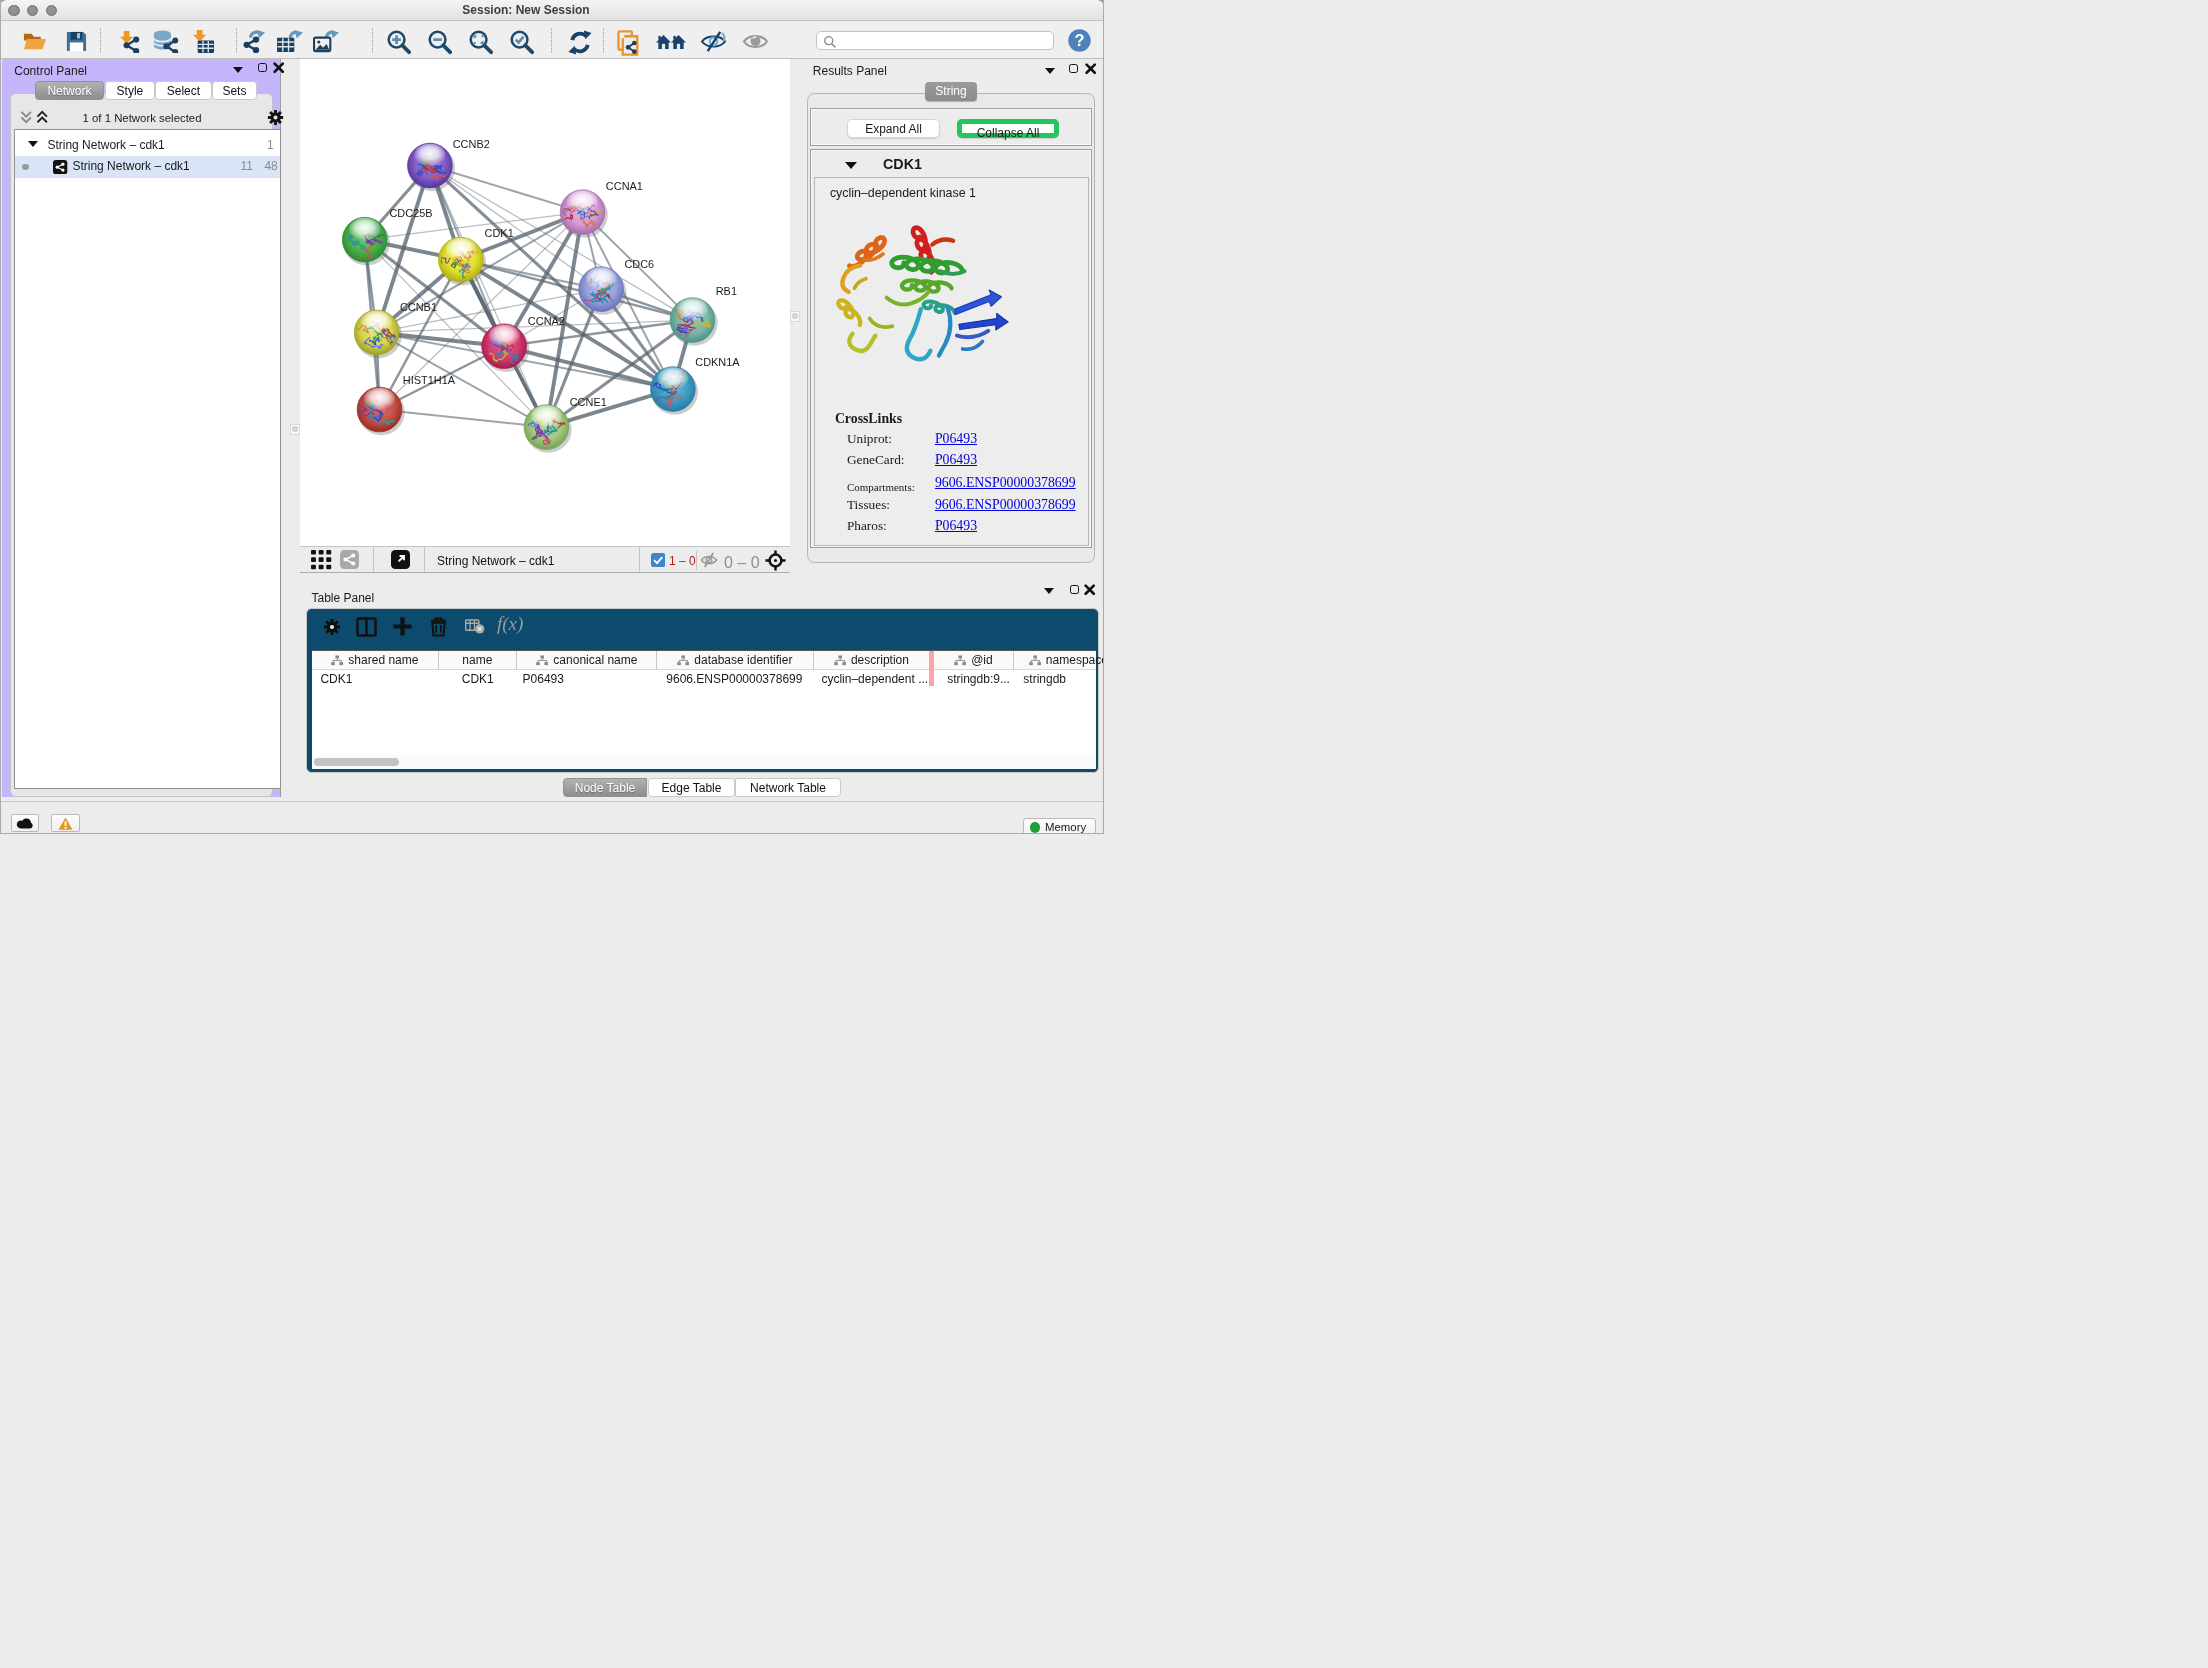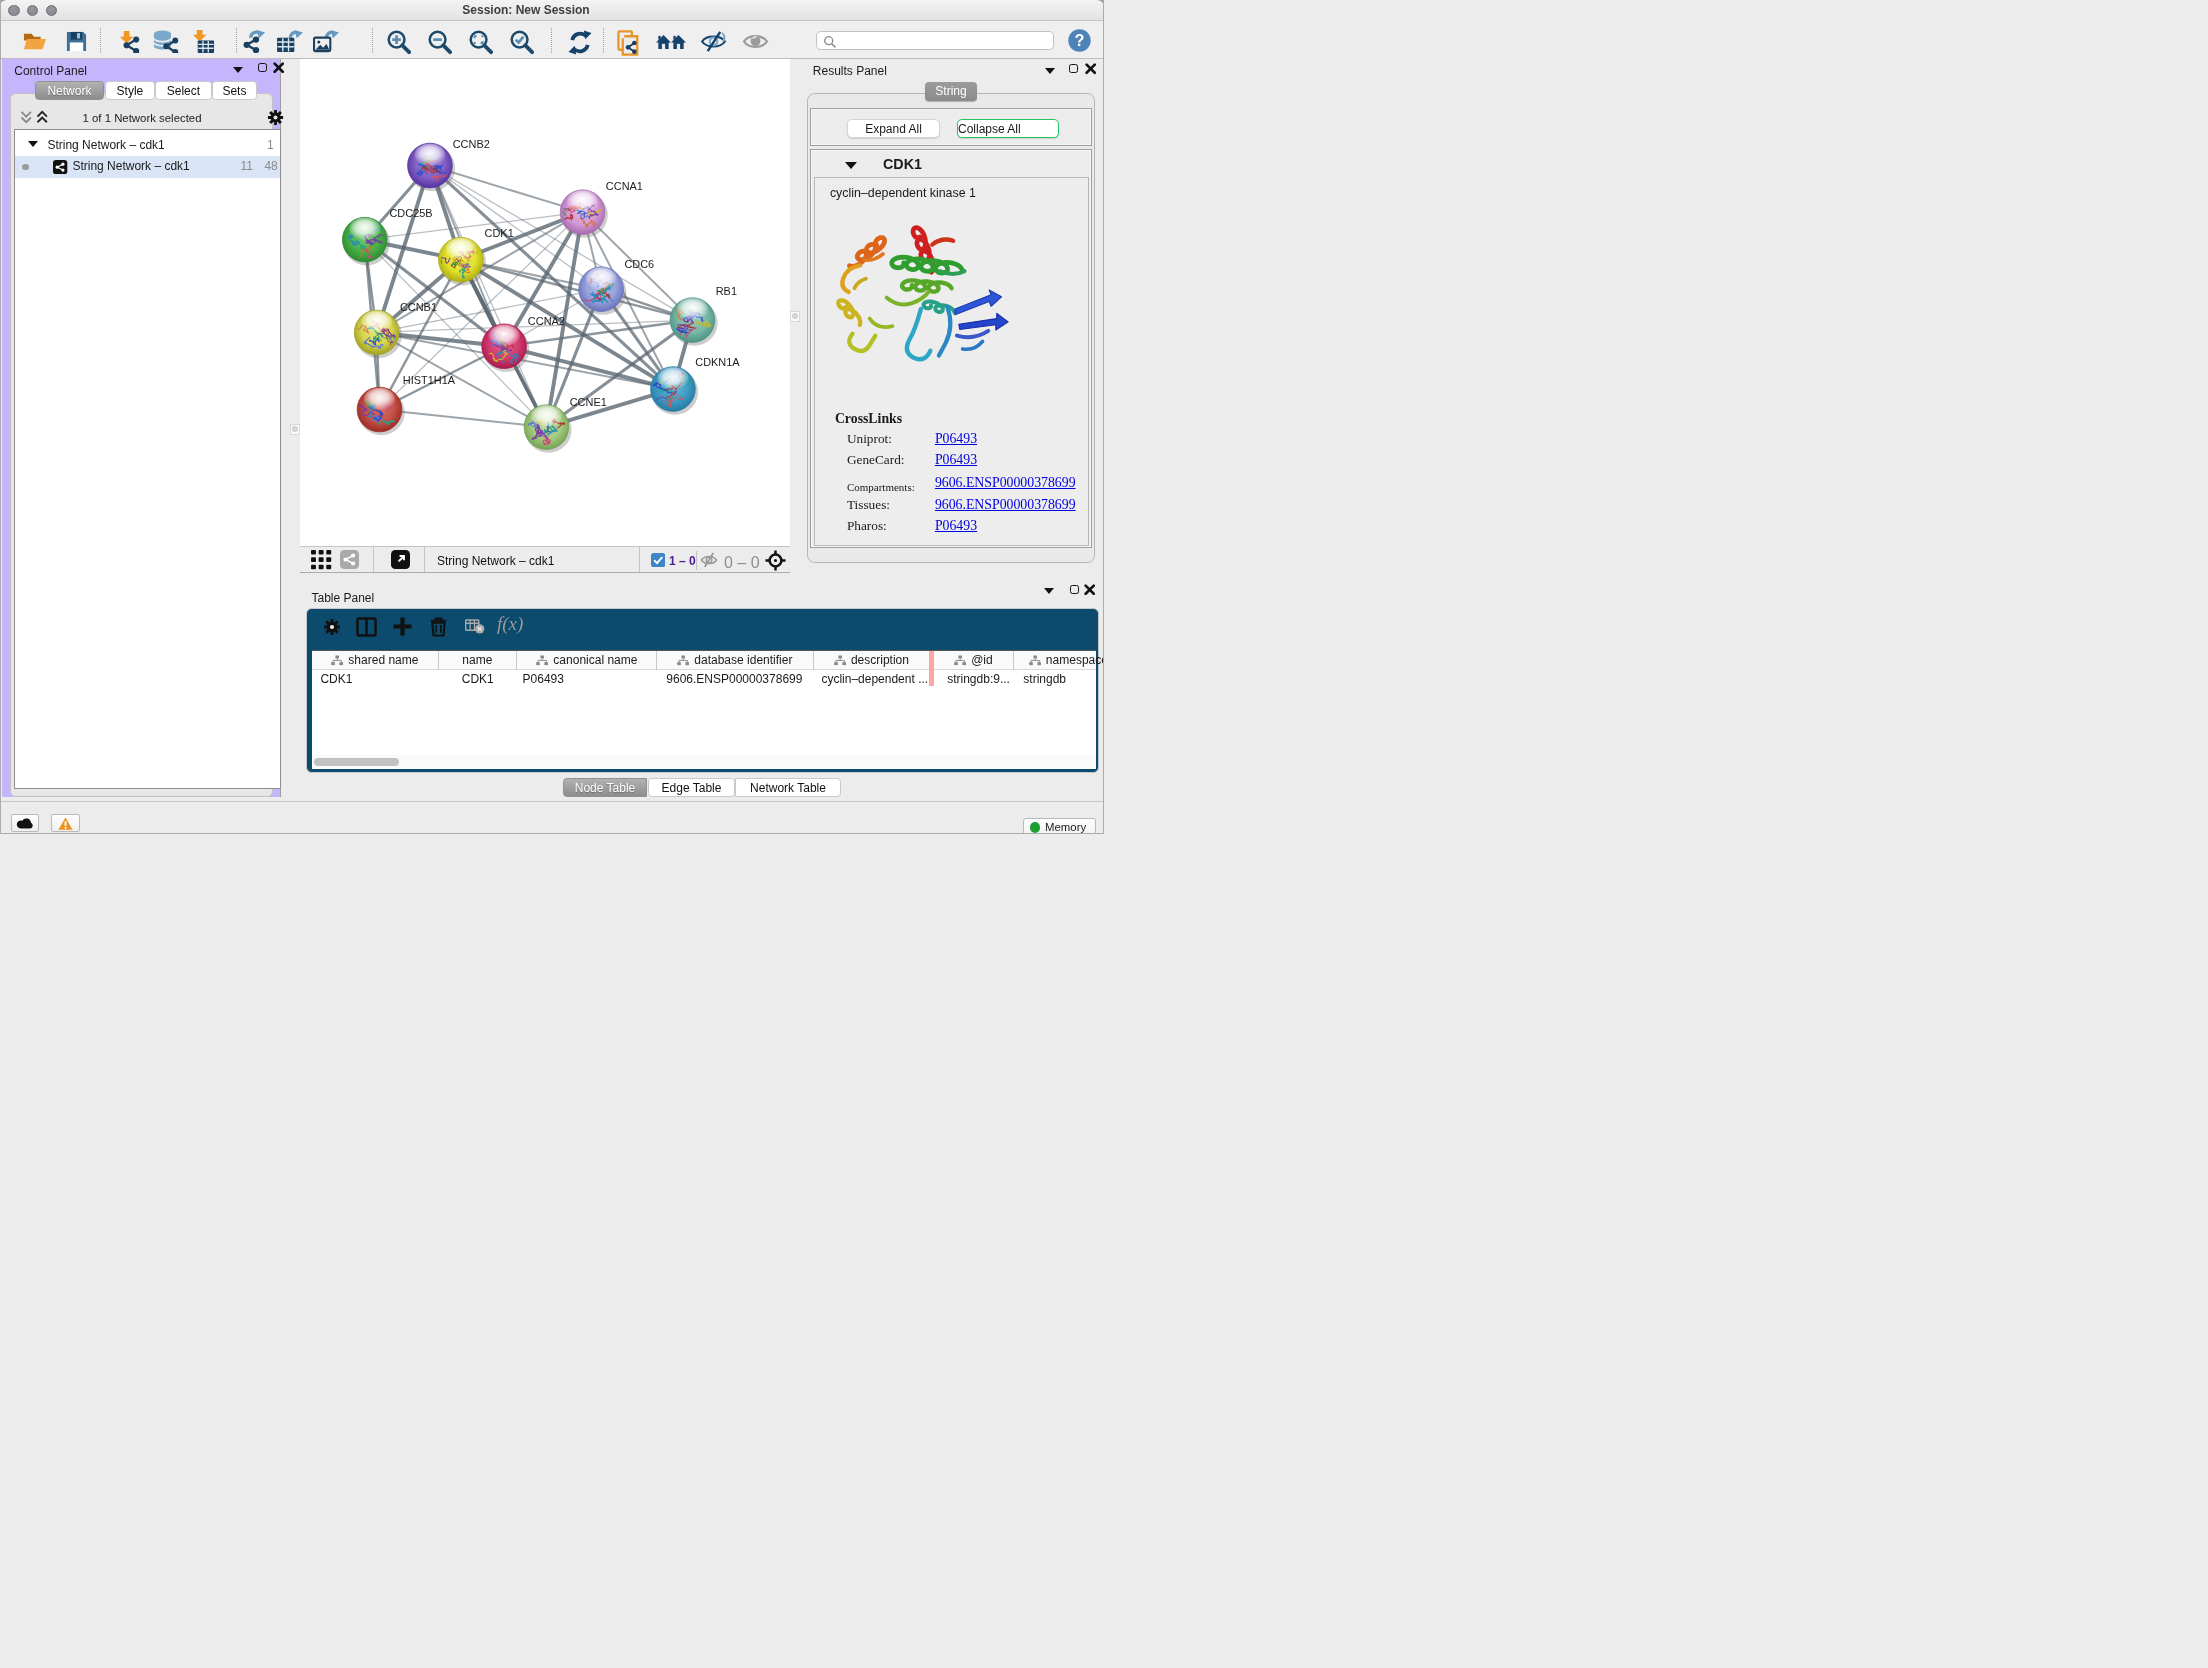--- a/index.html
+++ b/index.html
@@ -640,21 +640,21 @@
     <rect x="0" y="0" width="20" height="20" rx="4.5" fill="#111"></rect>
     <path d="M8,12 L13.2,6.8 M9,6.2 h4.6 v4.6" stroke="#fff" stroke-width="2.1" fill="none"></path>
   </svg>
   <div style="position:absolute;left:124px;top:0;height:100%;border-left:1px solid #c4c4c4;"></div>
   <div style="position:absolute;left:137px;top:6.7px;font-size:12px;color:#111;">String Network – cdk1</div>
   <div style="position:absolute;left:339px;top:0;height:100%;border-left:1px solid #c4c4c4;"></div>
   <svg style="position:absolute;left:351px;top:6.2px;" width="14.3" height="14.3" viewBox="0 0 15 15">
     <rect x="0" y="0" width="15" height="15" rx="3" fill="#3e86c8"></rect>
     <path d="M3.2,7.5 L6.3,10.6 L11.8,4.4" stroke="#fff" stroke-width="2" fill="none"></path>
   </svg>
-  <div style="position:absolute;left:369px;top:6.7px;font-size:12px;color:#4c1d95;font-weight:bold;">1 – 0</div>
+  <div style="position:absolute;left:369px;top:6.7px;font-size:12px;color:#b91c1c;">1 – 0</div>
   <div style="position:absolute;left:396px;top:3.8px;height:19px;border-left:1px solid #c4c4c4;"></div>
   <svg style="position:absolute;left:400px;top:4.8px;" width="18" height="16" viewBox="0 0 19 17">
     <path d="M1.5,8.5 C5,3.5 14,3.5 17.5,8.5 C14,13.5 5,13.5 1.5,8.5 z" fill="none" stroke="#9a9a9a" stroke-width="1.7"></path>
     <path d="M9.5,5.5 a3,3 0 1 0 0.01,0" fill="none" stroke="#9a9a9a" stroke-width="1.7"></path>
     <path d="M14,1 L5,16" stroke="#9a9a9a" stroke-width="1.9"></path>
   </svg>
   <div style="position:absolute;left:424px;top:6.7px;font-size:16px;color:#8e8e8e;">0 – 0</div>
   <svg style="position:absolute;left:465px;top:2.9px;" width="21" height="21" viewBox="0 0 22 22">
     <circle cx="11" cy="11" r="6.2" fill="none" stroke="#111" stroke-width="2.6"></circle>
     <path d="M11,0.5 v5 M11,16.5 v5 M0.5,11 h5 M16.5,11 h5" stroke="#111" stroke-width="2.6"></path>
@@ -677,21 +677,21 @@
   <svg style="position:absolute;left:276px;top:4.3px;" width="11.4" height="11.4" viewBox="0 0 14 14">
     <path d="M2,2 L12,12 M12,2 L2,12" stroke="#111" stroke-width="3.2" stroke-linecap="round"></path>
   </svg>
 
   <div style="position:absolute;left:116px;top:23px;width:52px;height:19px;border-radius:3.8px;background:linear-gradient(#9b9b9b,#8b8b8b);color:#fff;font-size:12px;text-align:center;line-height:18px;box-shadow:0 1px 1px rgba(0,0,0,0.25);z-index:5;">String</div>
 
   <div style="position:absolute;left:-1.9px;top:34px;width:288px;height:470px;border:1px solid #b5b5b5;border-radius:7.6px;background:#e9e9e9;"></div>
 
   <div style="position:absolute;left:1px;top:49px;width:282px;height:38px;border:1px solid #9f9f9f;background:#ececec;box-shadow:inset 0 0 0 1px #f6f6f6;">
     <div style="position:absolute;left:36px;top:9.5px;width:93px;height:19px;background:#fff;border:1px solid #d4d4d4;border-radius:4.8px;text-align:center;font-size:12px;line-height:18px;box-shadow:0 1px 1px rgba(0,0,0,0.12);">Expand All</div>
-    <div style="position:absolute;left:146px;top:9.5px;width:102px;height:19px;background:#fff;border:1px solid #22c55e;border-radius:4.8px;text-align:left;font-size:12px;line-height:18px;box-shadow:0 1px 1px rgba(0,0,0,0.12);">Collapse All</div>
+    <div style="position:absolute;left:146px;top:9.5px;width:102px;height:19px;background:#fff;border:5px solid #22c55e;border-radius:4.8px;text-align:center;font-size:12px;line-height:18px;box-shadow:0 1px 1px rgba(0,0,0,0.12);">Collapse All</div>
   </div>
 
   <div style="position:absolute;left:1px;top:90px;width:282px;height:399px;border:1px solid #9f9f9f;background:#ececec;box-shadow:inset 0 0 0 1px #f6f6f6;">
     <div class="ptri" style="left:34px;top:12.4px;border-left-width:6.7px;border-right-width:6.7px;border-top-width:7.6px;"></div>
     <div style="position:absolute;left:72px;top:5.7px;font-size:14.3px;font-weight:bold;">CDK1</div>
     <div style="position:absolute;left:2.9px;top:27px;width:275px;height:369px;border:1px solid #b9b9b9;background:#ededed;">
       <div style="position:absolute;left:15px;top:7.6px;font-size:12.4px;">cyclin–dependent kinase 1</div>
 
       <svg style="position:absolute;left:11.4px;top:38px;" width="185" height="152" viewBox="0 0 195 160">
 <g fill="none" stroke-linecap="round" stroke-linejoin="round">

